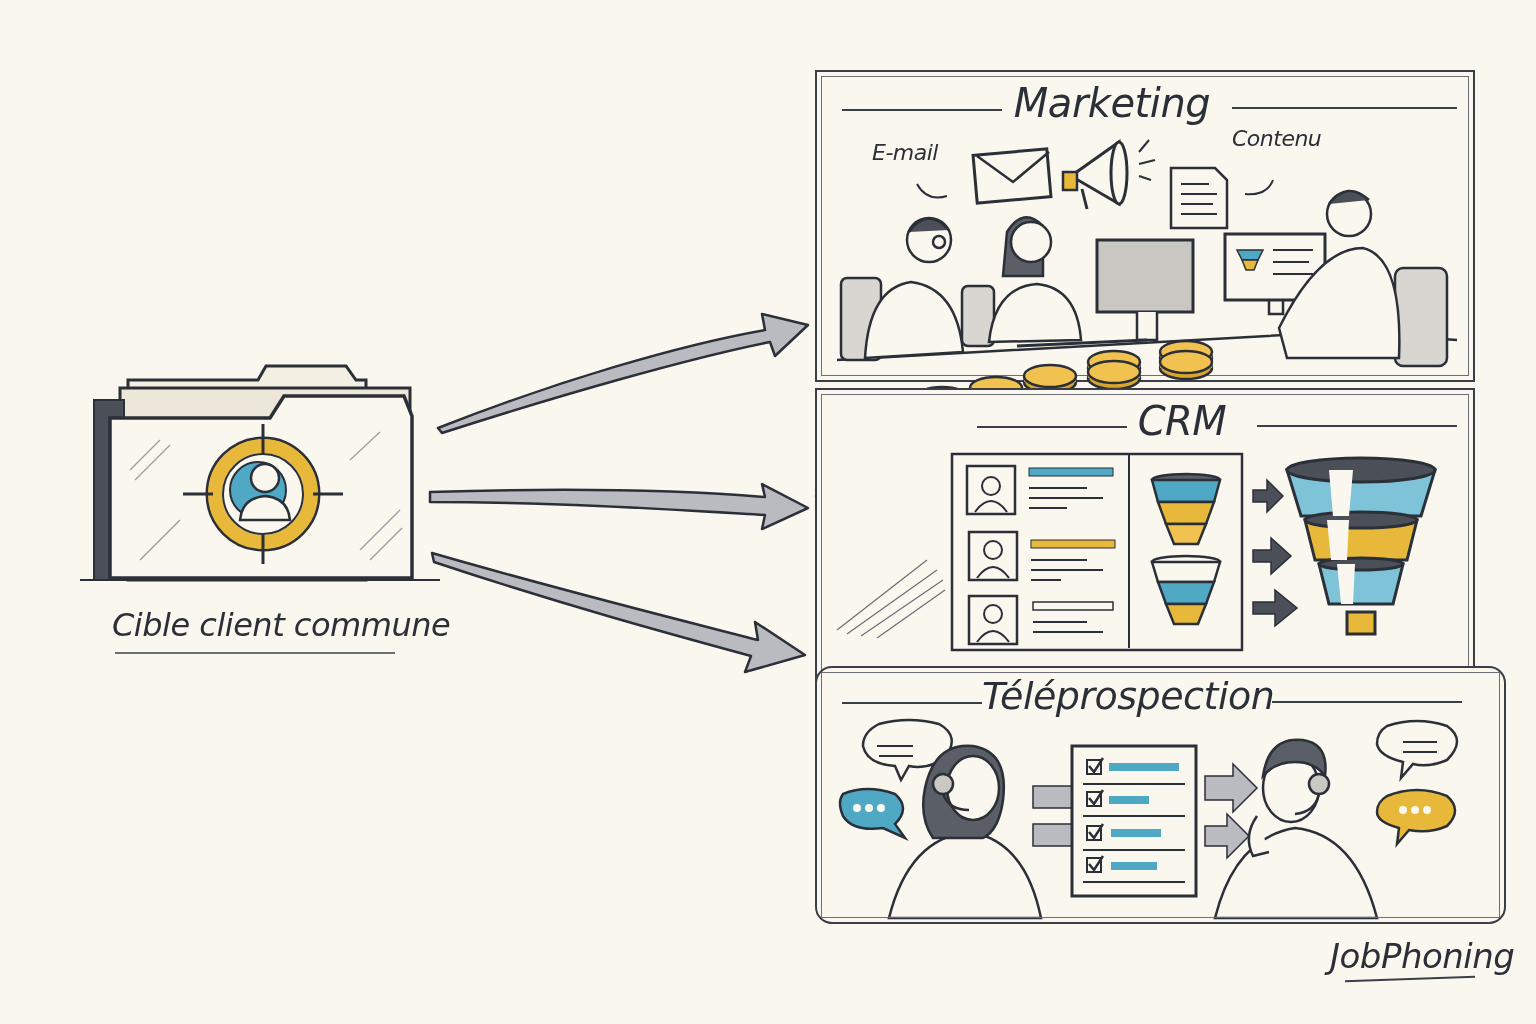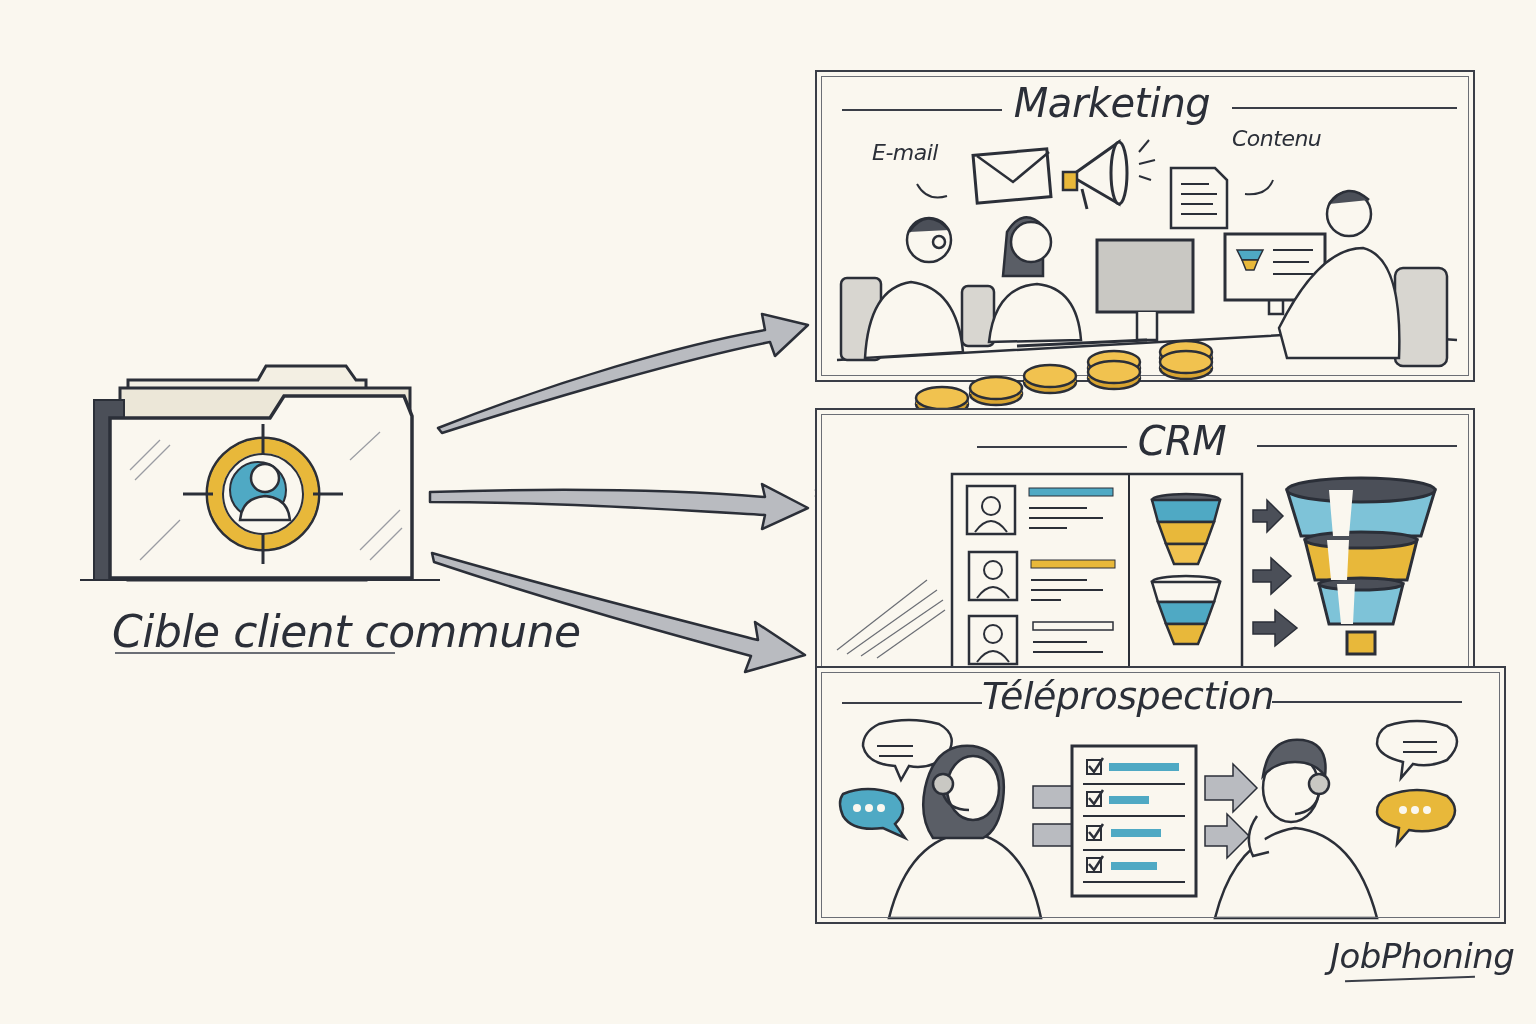--- a/index.html
+++ b/index.html
@@ -42,21 +42,21 @@
     <path d="M160 170 q2 -22 25 -24 q23 2 25 24 z" fill="#faf7ef" stroke="#2b2f38" stroke-width="2.5"></path>
     <g stroke="#2b2f38" stroke-width="3">
       <line x1="183" y1="74" x2="183" y2="104"></line>
         <line x1="183" y1="184" x2="183" y2="214"></line>
       <line x1="103" y1="144" x2="133" y2="144"></line>
         <line x1="233" y1="144" x2="263" y2="144"></line>
     </g>
     <line x1="0" y1="230" x2="360" y2="230" stroke="#2b2f38" stroke-width="2"></line>
   </svg>
 </div>
-<div class="lbl hand" style="left:112px;top:606px;font-size:44px;">Cible client commune</div>
+<div class="lbl hand" style="left:112px;top:606px;font-size:32px;">Cible client commune</div>
 <div class="hline" style="left:115px;top:652px;width:280px;height:1.5px;background:#6b6e75;"></div>
 
 <svg width="1536" height="1024" style="left:0;top:0;">
   <g fill="#b9bbc0" stroke="#2b2f38" stroke-width="2.5" stroke-linejoin="round">
     <path d="M438 428 C560 380 680 345 765 330 L762 314 L808 325 L775 356 L770 342 C690 358 560 395 442 433 Z"></path>
     <path d="M430 492 C560 488 680 490 765 497 L762 484 L808 508 L762 529 L765 515 C680 510 560 502 430 502 Z"></path>
     <path d="M432 553 C560 590 680 620 758 640 L755 622 L805 655 L745 672 L751 656 C670 634 560 604 434 562 Z"></path>
   </g>
 </svg>
 
@@ -160,21 +160,21 @@
     <use href="#coin" x="996" y="388"></use>
     <use href="#coin" x="942" y="398"></use>
     <use href="#coin" x="898" y="428"></use>
     <use href="#coin" x="866" y="456"></use>
     <use href="#coin" x="842" y="490"></use>
     <use href="#coin" x="894" y="514"></use>
     <use href="#coin" x="944" y="538"></use>
   </g>
 </svg>
 
-<div class="panel" style="left:815px;top:408px;width:660px;height:336px;text-decoration:underline;">
+<div class="panel" style="left:815px;top:388px;width:660px;height:336px;text-decoration:underline;">
   <div class="hline" style="left:160px;top:36px;width:150px;"></div>
   <div class="ptitle hand" style="left:300px;top:8px;width:130px;">CRM</div>
   <div class="hline" style="left:440px;top:35px;width:200px;"></div>
   <svg width="660" height="262" style="left:0;top:0;">
 
     <g stroke="#6b6e75" stroke-width="1.2">
       <line x1="20" y1="240" x2="110" y2="170"></line>
         <line x1="30" y1="244" x2="120" y2="180"></line>
         <line x1="44" y1="246" x2="126" y2="190"></line>
       <line x1="60" y1="248" x2="128" y2="200"></line>
@@ -234,21 +234,21 @@
       <path d="M488 130 h112 l-10 40 h-92z" fill="#e8b83a"></path>
       <ellipse cx="544" cy="130" rx="56" ry="8" fill="#4b4f58"></ellipse>
       <path d="M502 174 h84 l-10 40 h-64z" fill="#7ec3d8"></path>
       <ellipse cx="544" cy="174" rx="42" ry="6" fill="#4b4f58"></ellipse>
       <rect x="530" y="222" width="28" height="22" fill="#e8b83a"></rect>
       <path d="M512 80 h24 l-4 46 h-16z M510 130 h22 l-2 40 h-16z M520 174 h18 l-2 40 h-12z" fill="#faf7ef" stroke="none"></path>
     </g>
   </svg>
 </div>
 
-<div class="panel" style="left:815px;top:666px;width:691px;height:258px;">
+<div class="panel" style="left:815px;top:666px;width:691px;height:258px;border-radius:17px;">
   <div class="hline" style="left:25px;top:34px;width:140px;"></div>
   <div class="ptitle hand" style="left:165px;top:6px;width:290px;font-size:38px;">Téléprospection</div>
   <div class="hline" style="left:455px;top:33px;width:190px;"></div>
   <svg width="660" height="258" style="left:0;top:0;">
 
     <g stroke="#2b2f38" stroke-width="2.5">
       <path d="M62 56 q30 -8 60 0 q22 12 6 34 q-18 12 -36 8 l-8 14 l-6 -14 q-28 -2 -32 -20 q0 -14 16 -22z" fill="#faf7ef"></path>
       <g stroke-width="2">
           <line x1="60" y1="78" x2="96" y2="78"></line>
           <line x1="62" y1="88" x2="96" y2="88"></line>

